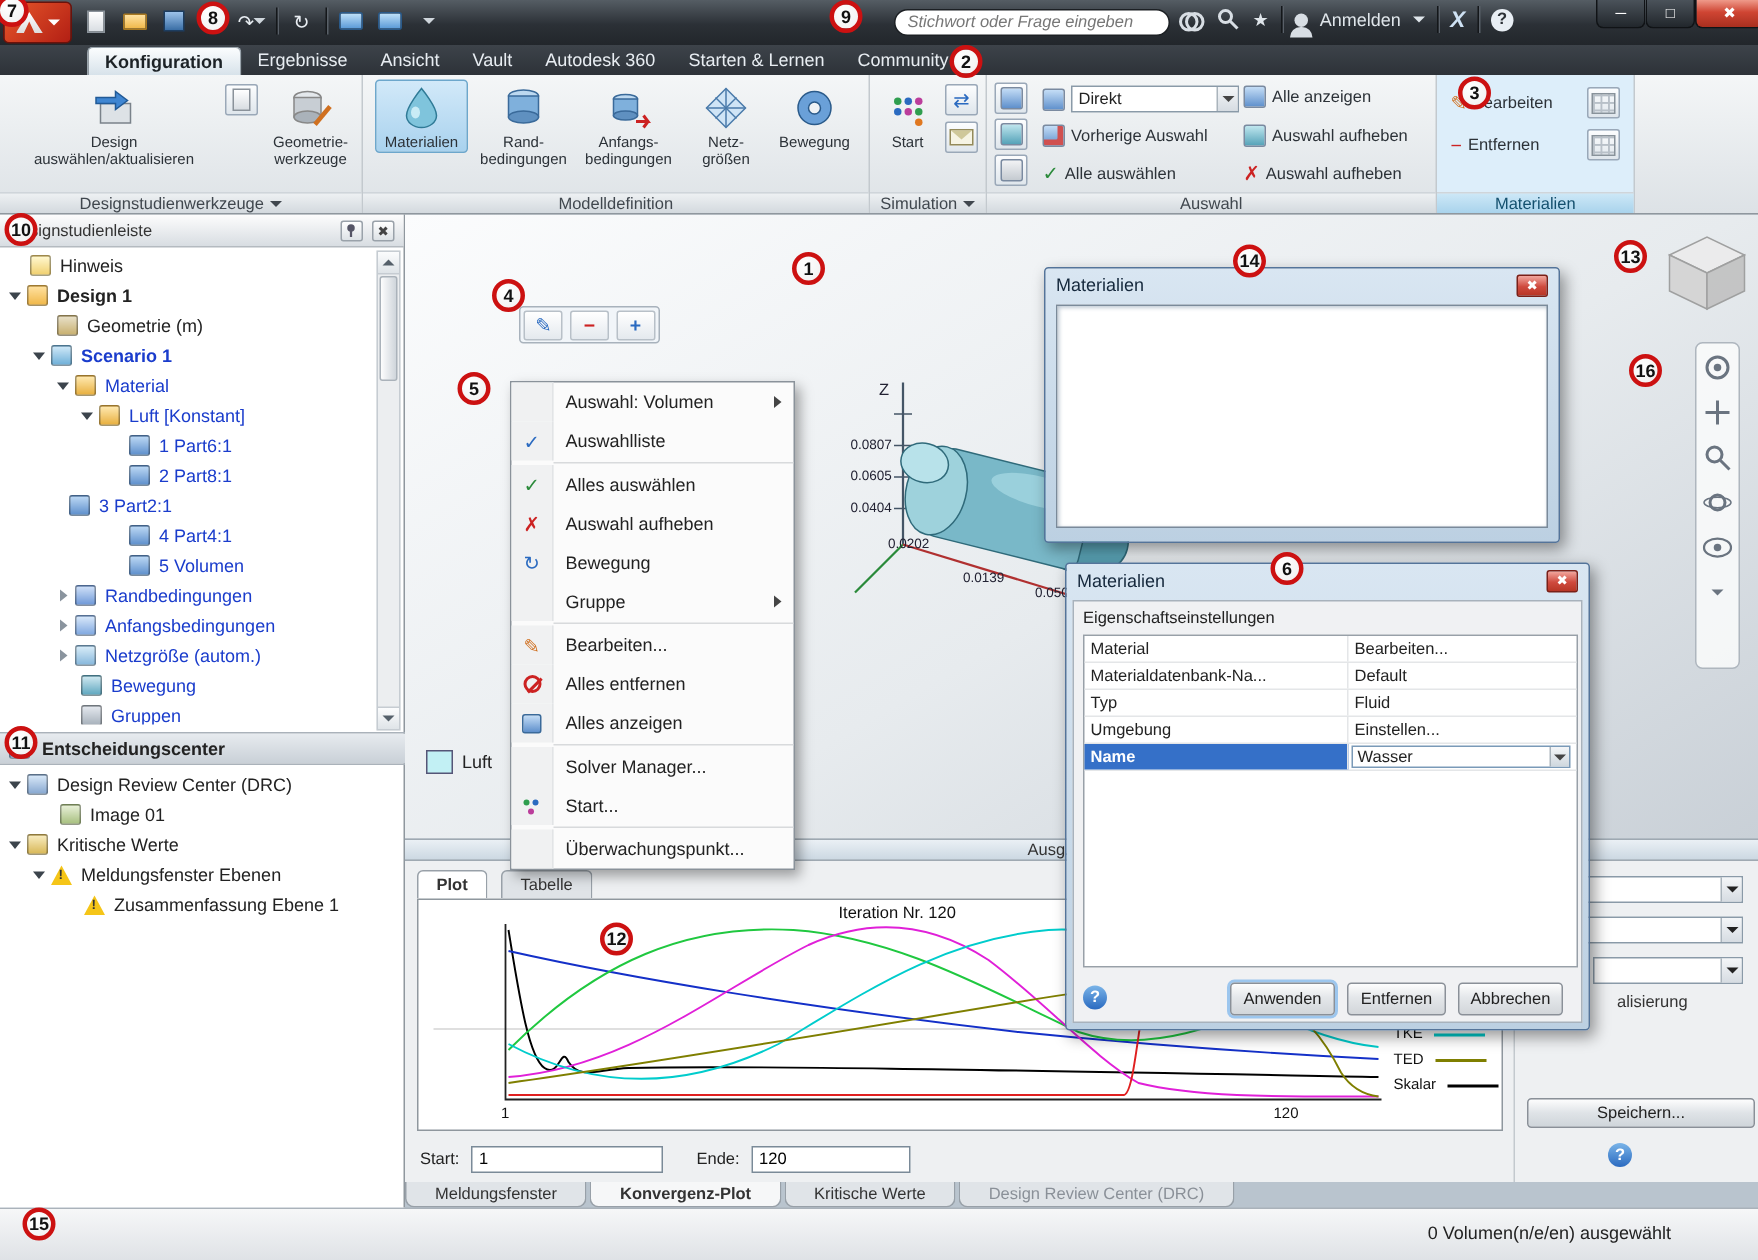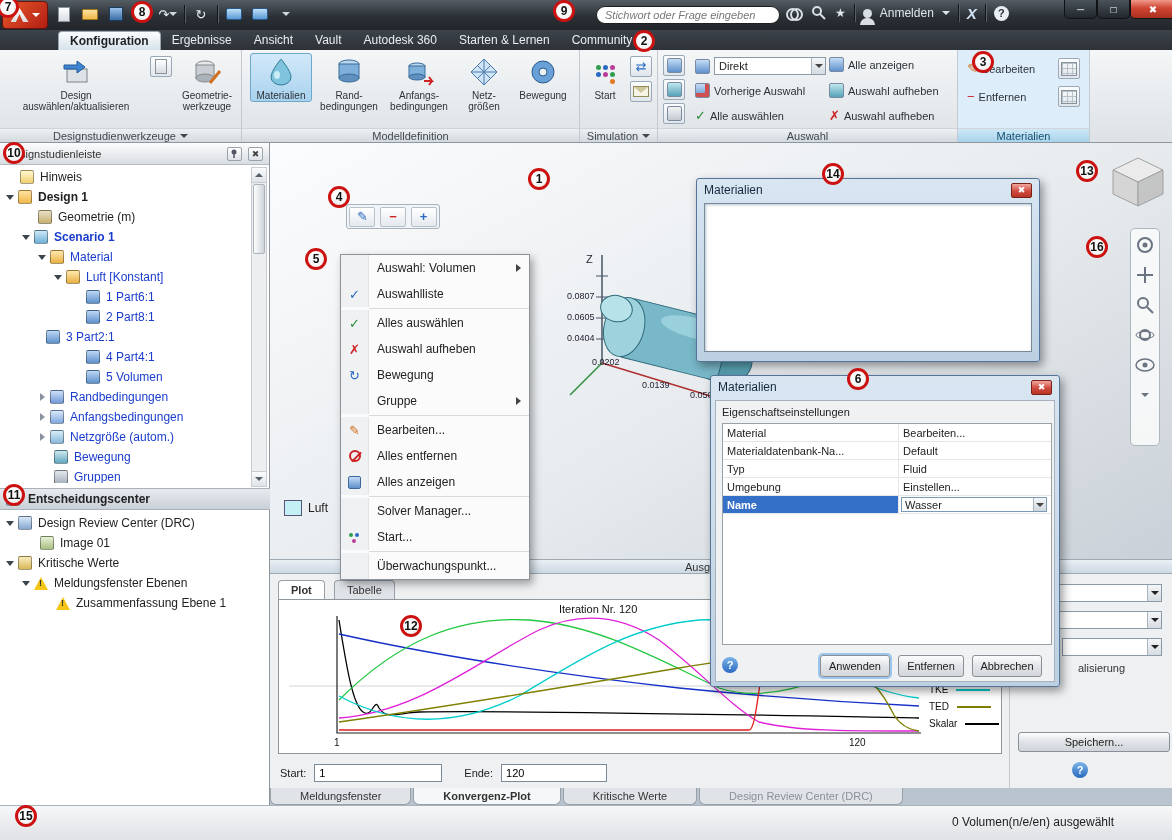--- a/index.html
+++ b/index.html
@@ -146,21 +146,21 @@
 #startrow{position:absolute;left:10px;top:190px;display:flex;align-items:center;gap:8px;font-size:11px}
 .pinput{width:128px;height:18px;border:1px solid #7a8a98;background:#fff;font-size:11px;padding:0 4px;font-family:"Liberation Sans",sans-serif}
 #rightpanel{position:absolute;left:1010px;top:574px;width:162px;height:214px;background:#eef0f2;z-index:2;font-size:11px}
 .rp-combo{position:absolute;height:18px;background:#fff;border:1px solid #8a9aa8;display:flex;align-items:center;padding-left:4px;font-size:11px}
 .rp-frag{position:absolute;color:#333}
 #savebtn{position:absolute;left:8px;top:158px;width:152px;height:20px;background:linear-gradient(#fdfdfd,#dfe3e7 50%,#cfd5da);border:1px solid #8a9098;border-radius:3px;font-size:11px;display:flex;align-items:center;justify-content:center}
 .helpc{width:16px;height:16px;border-radius:50%;background:linear-gradient(#7ab4e8,#2a6ac0);color:#fff;font-size:11px;font-weight:bold;display:flex;align-items:center;justify-content:center}
 
 
 #btabs{position:absolute;left:270px;top:788px;height:17px;display:flex;z-index:5}
-.btab{padding:0 29px;font-size:11px;display:flex;align-items:center;border:1px solid #98a0a8;border-top:0;border-radius:0 0 6px 6px;background:#e0e4e8;color:#333;margin-right:2px}
+.btab{padding:0 19px;font-size:11px;display:flex;align-items:center;border:1px solid #98a0a8;border-top:0;border-radius:0 0 6px 6px;background:#e0e4e8;color:#333;margin-right:2px}
 .btab.active{background:#f6f7f8;font-weight:bold}
 .btab.dim{color:#8a9098}
 #statusbar{position:absolute;left:0;top:805px;width:1172px;height:35px;background:linear-gradient(#f6f7f8,#dfe2e6);border-top:1px solid #aab2ba;z-index:5}
 #statusbar span{position:absolute;right:58px;top:9px;font-size:12px;color:#222}
 
 
 .dlg{position:absolute;background:linear-gradient(#d9e6f2,#bcd0e2);border:1px solid #54749a;border-radius:3px;box-shadow:3px 4px 10px rgba(0,0,0,.4)}
 .dtbar{height:22px;display:flex;align-items:center;padding:0 7px;font-size:12px;color:#15283c}
 .dclose{margin-left:auto;width:21px;height:15px;background:linear-gradient(#f2a79e,#cf4a3e 55%,#b83626);border:1px solid #7a2018;border-radius:2px;color:#fff;font-size:9px;display:flex;align-items:center;justify-content:center}
 #dlg14{left:696px;top:178px;width:344px;height:184px;z-index:40}

